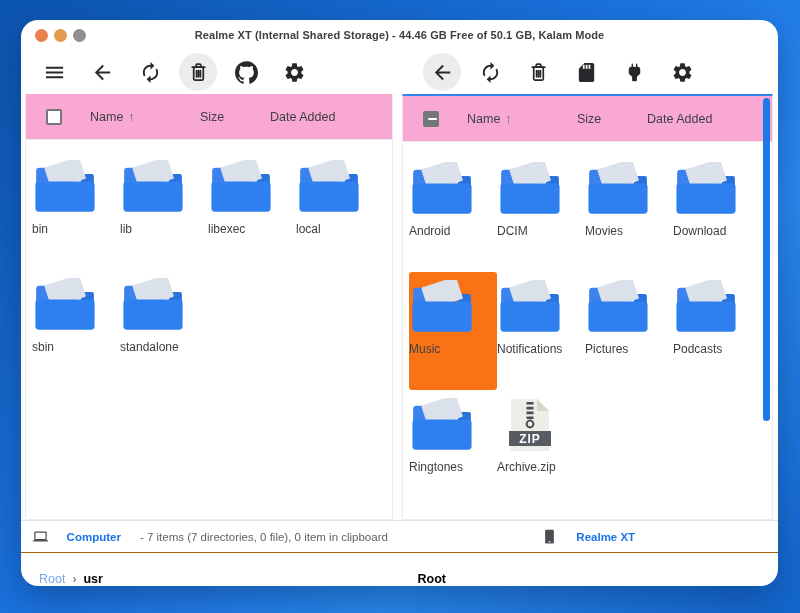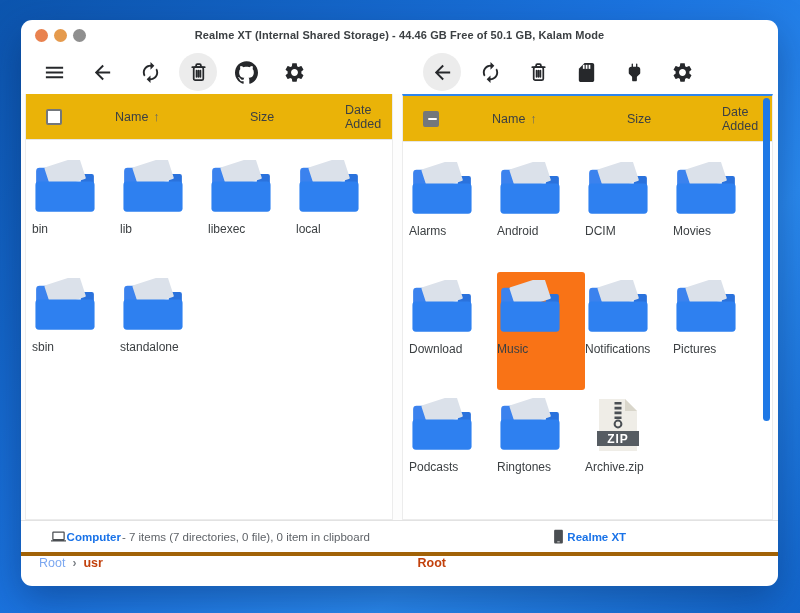--- a/index.html
+++ b/index.html
@@ -4,21 +4,21 @@
 <style>
   * { margin:0; padding:0; box-sizing:border-box; }
   html,body { width:800px; height:613px; overflow:hidden; }
   body {
     font-family:"Liberation Sans", sans-serif;
     background:linear-gradient(135deg,#0c55ae 0%,#1b74e0 45%,#2a8af0 70%,#1266cc 100%);
     position:relative;
   }
   .window {
     position:absolute; left:21px; top:20px; width:757px; height:566px;
-    background:#fff; border-radius:11px; box-shadow:0 14px 38px rgba(0,20,60,.35);
+    background:#fff; border-radius:17px; box-shadow:0 14px 38px rgba(0,20,60,.35);
     display:flex; flex-direction:column; overflow:hidden;
   }
   
   .titlebar { position:relative; height:30px; flex:0 0 30px; display:flex; align-items:center; padding:0 14px; }
   .traffic { display:flex; gap:6px; z-index:2; }
   .dot { width:13px; height:13px; border-radius:50%; }
   .dot.close { background:#e9824f; }
   .dot.min   { background:#e59a4d; }
   .dot.zoomb { background:#8f8f8f; }
   .win-title { position:absolute; left:0; right:0; top:0; height:30px; display:flex; align-items:center; justify-content:center;
@@ -30,47 +30,47 @@
   .toolbar.right { margin-left:110px; gap:10px; }
   .tbtn { width:38px; height:38px; border:none; background:transparent; border-radius:50%;
     display:flex; align-items:center; justify-content:center; color:#26282b; cursor:pointer; }
   .tbtn.hl { background:#ececec; }
   .tbtn svg { width:23px; height:23px; fill:currentColor; }
   
   .panes { flex:1 1 auto; display:flex; padding:0 5px 0 4px; gap:9px; background:#fdfdfd; min-height:0; }
   .pane { background:#fff; border:1px solid #ececec; border-top:none; display:flex; flex-direction:column; position:relative; }
   .pane.left  { flex:0 0 368px; }
   .pane.right { flex:1 1 auto; border-top:2px solid #2e86ee; }
-  .pane-header { height:46px; flex:0 0 46px; background:#eab308; border-bottom:1px solid #e6e6e6;
-    display:grid; grid-template-columns:56px 118px 70px 1fr; align-items:center;gap:25px; }
+  .pane-header { height:46px; flex:0 0 46px; background:#f9a8d4; border-bottom:1px solid #e6e6e6;
+    display:grid; grid-template-columns:56px 118px 70px 1fr; align-items:center; }
   .hcell { font-size:12.5px; font-weight:500; color:#3c4043; display:flex; align-items:center; }
   .col-check { justify-content:center; }
   .col-name  { padding-left:8px; gap:5px; }
   .sort-arrow { font-size:13px; color:#5f6368; font-weight:400; }
   .checkbox { width:16px; height:16px; border:2px solid #73777b; border-radius:2px; background:#fff; cursor:pointer; }
   .checkbox.indeterminate { background:#73777b; border-color:#73777b; position:relative; }
   .checkbox.indeterminate::after { content:""; position:absolute; left:2.5px; top:5.5px; width:9px; height:2.2px; background:#fff; border-radius:1px; }
   .files-grid { display:grid; grid-template-columns:repeat(4,88px); align-content:start; padding:12px 0 0 6px; }
   .file-cell { width:88px; height:118px; display:flex; flex-direction:column; align-items:flex-start; padding-top:8px; border-radius:3px; cursor:pointer; }
   .file-cell.selected { background:#f97316; }
   .file-icon { width:66px; height:54px; }
   .file-label { margin-top:8px; font-size:12px; color:#3c4043; max-width:86px; text-align:center; white-space:nowrap; }
   .scroll-thumb { position:absolute; right:2px; top:2px; width:7px; height:323px; border-radius:4px; background:#1e78e6; cursor:pointer; }
   
   .statusbar { height:32px; flex:0 0 32px; border-top:1px solid #e2e2e2; display:flex; align-items:center; }
-  .status-half { flex:1 1 50%; display:flex; align-items:center; justify-content:center; gap:1px;
+  .status-half { flex:1 1 50%; display:flex; align-items:center; justify-content:center; gap:19px;
     font-size:11.5px; color:#5f6368; }
   .status-half svg { width:15px; height:15px; fill:#4a4e52; flex:0 0 auto; }
   .device-link { color:#1a73e8; font-weight:600; cursor:pointer; }
   
-  .breadcrumbs { height:34px; flex:0 0 34px; border-top:4px solid #a16207; display:flex; align-items:flex-start; font-size:12.5px; }
+  .breadcrumbs { height:34px; flex:0 0 34px; border-top:1px solid #a16207; display:flex; align-items:flex-end; font-size:12.5px; }
   .crumb-half { flex:1 1 50%; display:flex; align-items:center; gap:7px; padding-left:18px; }
   .crumb-root-muted { color:#7ba7f0; cursor:pointer; }
   .crumb-sep { color:#7d8288; font-weight:700; font-size:12px; }
-  .crumb-current { color:#c2410c; font-weight:700; cursor:pointer; }
+  .crumb-current { color:#000000; font-weight:700; cursor:pointer; }
   .hidden-defs { position:absolute; width:0; height:0; overflow:hidden; }
 </style>
 </head>
 <body>
 
 <svg class="hidden-defs" aria-hidden="true">
   <defs>
     <symbol id="sym-folder" viewBox="0 0 96 78">
       <path d="M6 34 V16 q0-5 5-5 h17 q4 0 6 2.5 L37 18 h9 v16 z" fill="#3b82ee"></path>
       <rect x="71" y="20" width="19" height="19" rx="3" fill="#2a72dd"></rect>
@@ -236,26 +236,20 @@
           <span class="sort-arrow">↑</span>
         </div>
         <div class="hcell">Size</div>
         <div class="hcell">Date Added</div>
       </div>
       <div class="files-grid">
         <div class="file-cell">
             <svg class="file-icon">
               <use href="#sym-folder"></use>
             </svg>
-            <span class="file-label">Alarms</span>
-          </div>
-        <div class="file-cell">
-            <svg class="file-icon">
-              <use href="#sym-folder"></use>
-            </svg>
             <span class="file-label">Android</span>
           </div>
         <div class="file-cell">
             <svg class="file-icon">
               <use href="#sym-folder"></use>
             </svg>
             <span class="file-label">DCIM</span>
           </div>
         <div class="file-cell">
             <svg class="file-icon">

